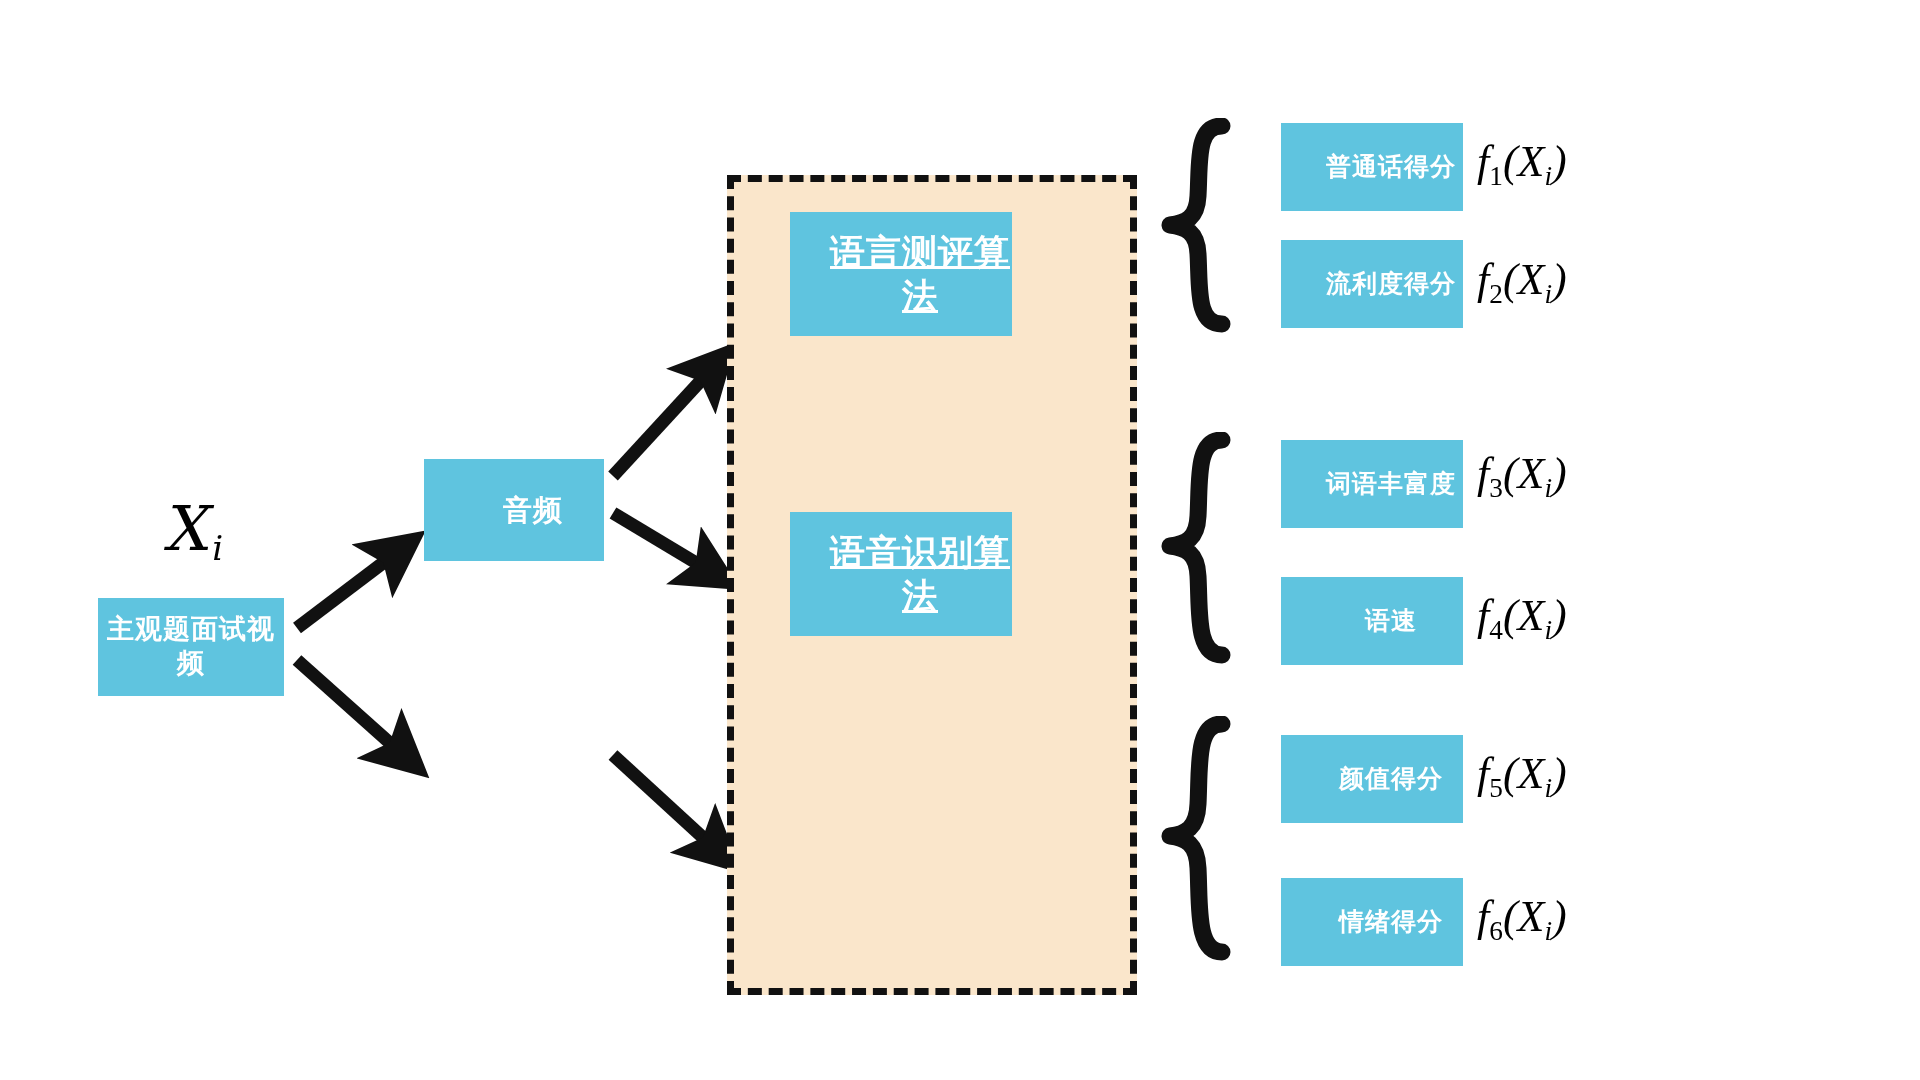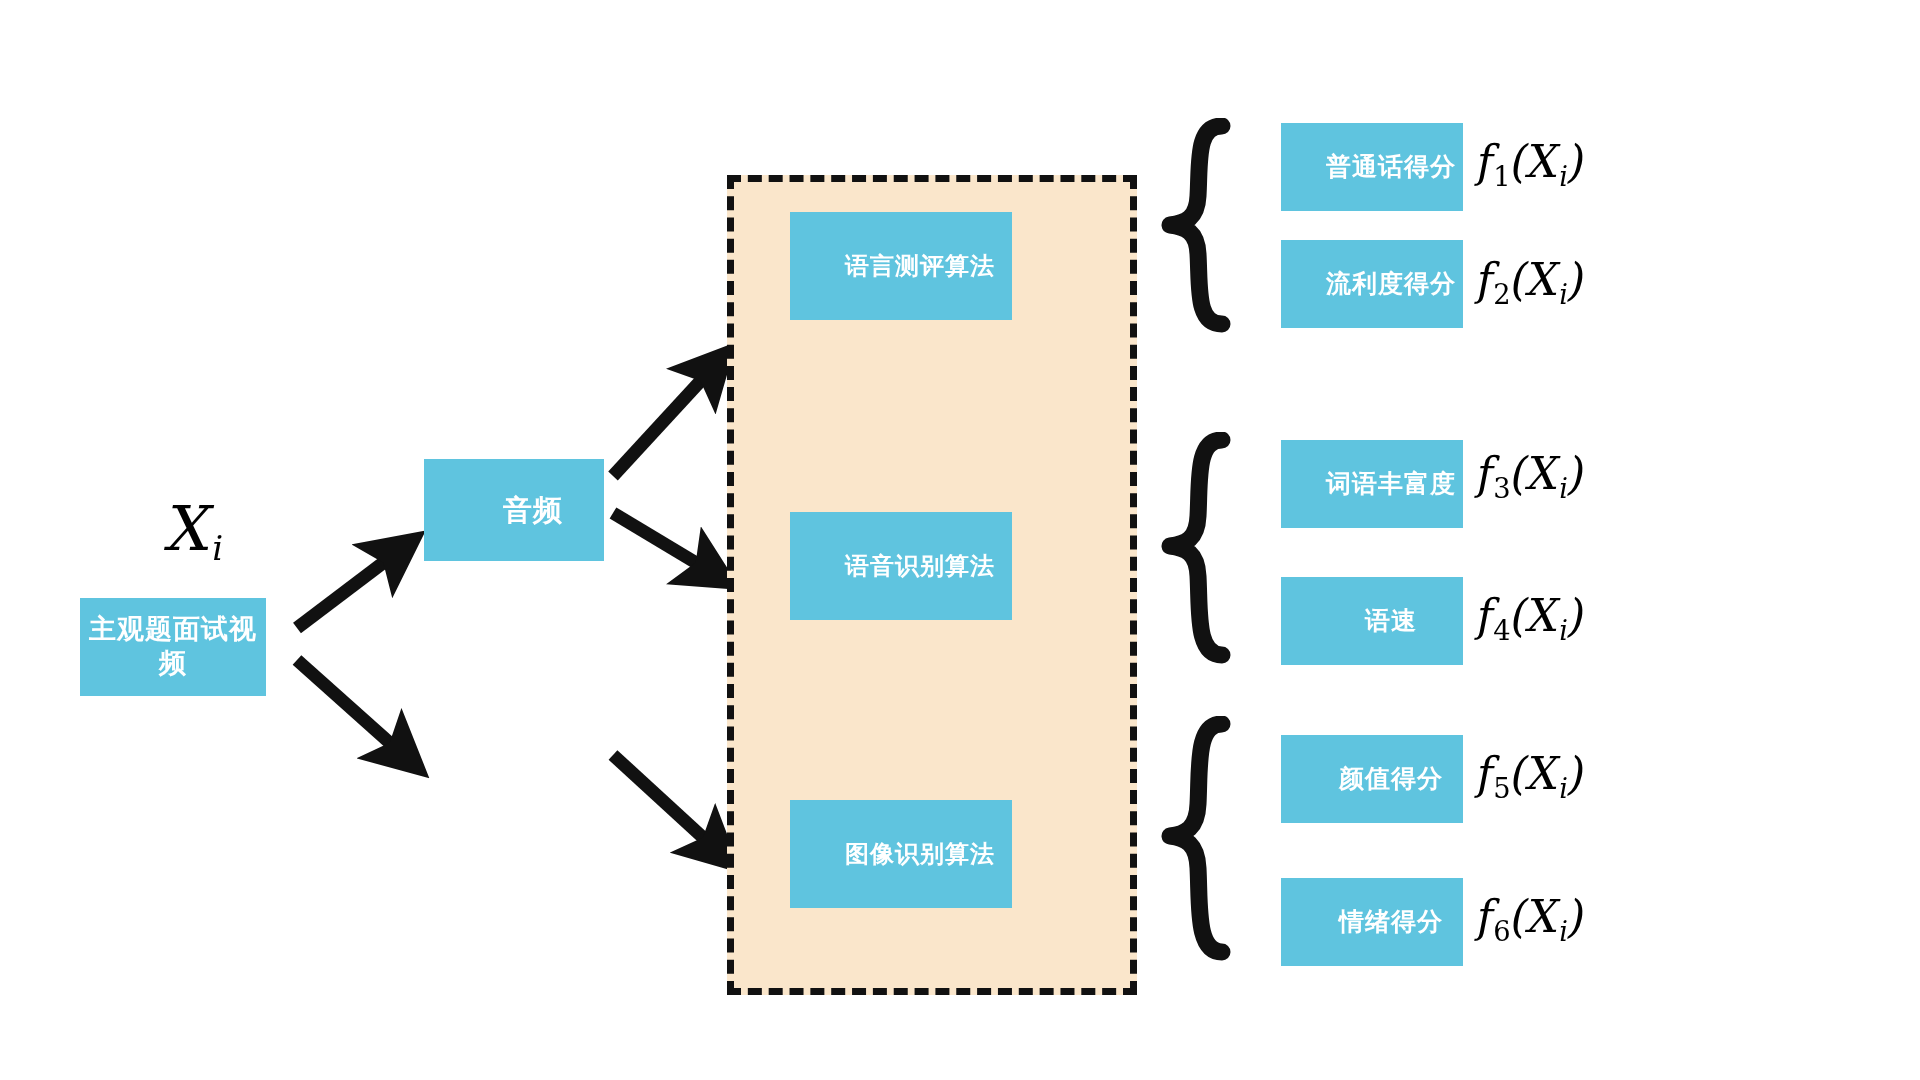--- a/index.html
+++ b/index.html
@@ -40,42 +40,43 @@
     justify-content: center;
     text-align: center;
     font-weight: bold;
     letter-spacing: 1px;
     box-sizing: border-box;
     line-height: 1.25;
     padding-left: 38px;
   }
 
   .input-box {
-    left: 80px;
+    left: 98px;
     top: 598px;
     width: 186px;
     height: 98px;
     font-size: 27px;
     padding: 0 6px;
   }
 
   .media-box {
     width: 180px;
     height: 102px;
     font-size: 29px;
     margin-top: 24px;
   }
   .media-audio { left: 424px; top: 435px; }
   .media-image { left: 424px; top: 714px; }
 
   .algo-box {
     left: 790px;
     width: 222px;
-    height: 108px;
-    font-size: 24px;
+    height: 124px;
+    font-size: 35px;
+    text-decoration: underline;
   }
   .algo-1 { top: 212px; }
   .algo-2 { top: 512px; }
   .algo-3 { top: 800px; }
 
   .score-box {
     left: 1281px;
     width: 182px;
     height: 88px;
     font-size: 25px;
@@ -92,20 +93,21 @@
     position: absolute;
     font-family: "DejaVu Serif", serif;
     font-style: italic;
     color: #000000;
     white-space: nowrap;
   }
   .fn {
     left: 1477px;
     font-size: 44px;
     line-height: 1;
+    font-family: Liberation Serif, serif;
   }
   .fn .sub {
     font-size: 0.62em;
     vertical-align: -0.32em;
     font-style: normal;
   }
   .fn .sub-i {
     font-size: 0.62em;
     vertical-align: -0.32em;
     font-style: italic;
@@ -166,21 +168,20 @@
   <div class="math xi-label">
     <span>X</span><span class="sub-i">i</span>
   </div>
 
   <div class="blue-box input-box">主观题面试视频</div>
 
   <div class="blue-box media-box media-audio">音频</div>
 
   <div class="blue-box algo-box algo-1">语言测评算法</div>
   <div class="blue-box algo-box algo-2">语音识别算法</div>
-  <div class="blue-box algo-box algo-3">图像识别算法</div>
 
   <svg class="brace-svg" style="top:118px;" width="80" height="215" viewBox="0 0 80 215" xmlns="http://www.w3.org/2000/svg">
     <path d="M62,8 C36,8 40,44 38,78 C37,100 26,105 10,107 C26,109 37,114 38,136
              C40,170 36,206 62,206" fill="none" stroke="#111111" stroke-width="17" stroke-linecap="round" stroke-linejoin="round"></path>
   </svg>
 
   <svg class="brace-svg" style="top:432px;" width="80" height="232" viewBox="0 0 80 232" xmlns="http://www.w3.org/2000/svg">
     <path d="M62,8 C36,8 40,48 38,84 C37,107 26,112 10,114 C26,116 37,121 38,144
              C40,180 36,223 62,223" fill="none" stroke="#111111" stroke-width="17" stroke-linecap="round" stroke-linejoin="round"></path>
   </svg>

